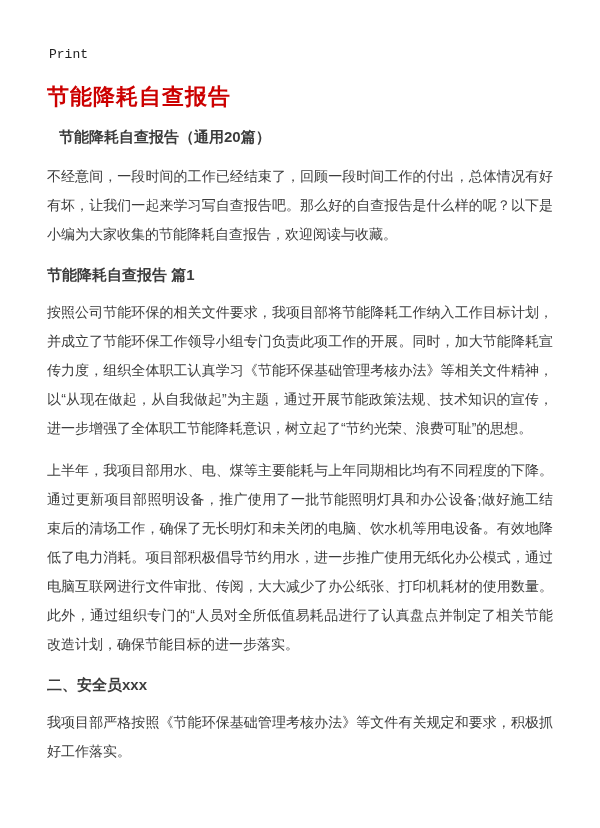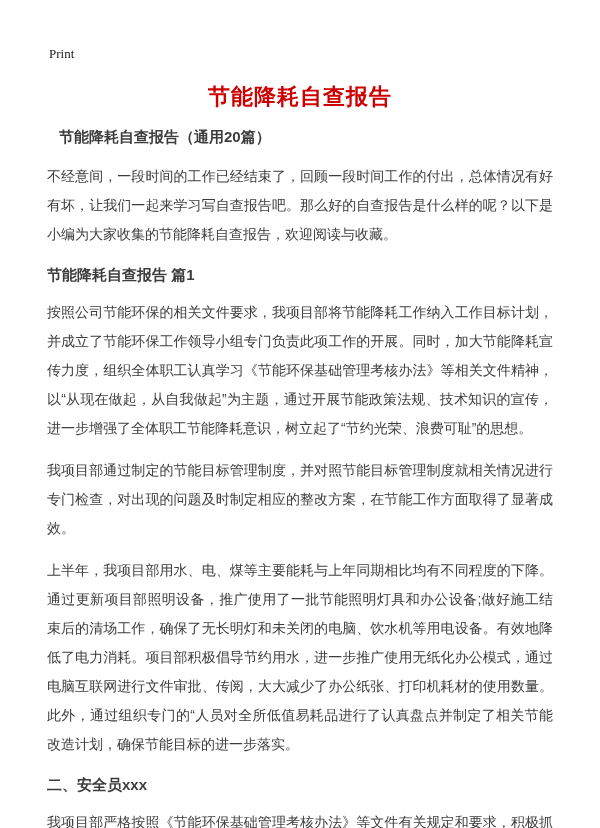--- a/index.html
+++ b/index.html
@@ -15,30 +15,29 @@
     font-family: "Liberation Sans", "DejaVu Sans", sans-serif;
   }
   .page {
     box-sizing: border-box;
     width: 600px;
     height: 828px;
     padding: 44px 47px 0 47px;
     background: #ffffff;
   }
   .print-link {
-    font-family: Liberation Serif, serif;
+    font-family: Liberation Mono, monospace;
     font-size: 13px;
     color: #222222;
     margin: 0 0 14px 2px;
     display: inline-block;
   }
   .doc-title {
     font-size: 22px;
     font-weight: bold;
-    text-align: center;
     margin: 6px 0 16px 0;
     letter-spacing: 1px;
   }
   .doc-subtitle {
     font-size: 15px;
     font-weight: bold;
     margin: 0 0 15px 12px;
   }
   .section-heading {
     font-size: 15px;
@@ -66,21 +65,20 @@
   <h2 class="doc-subtitle">节能降耗自查报告（通用20篇）</h2>
 
   <p class="body-para">不经意间，一段时间的工作已经结束了，回顾一段时间工作的付出，总体情况有好有坏，让我们一起来学习写自查报告吧。那么好的自查报告是什么样的呢？以下是小编为大家收集的节能降耗自查报告，欢迎阅读与收藏。</p>
 
   <h3 class="section-heading">节能降耗自查报告 篇1</h3>
 
 
 
   <p class="body-para">按照公司节能环保的相关文件要求，我项目部将节能降耗工作纳入工作目标计划，并成立了节能环保工作领导小组专门负责此项工作的开展。同时，加大节能降耗宣传力度，组织全体职工认真学习《节能环保基础管理考核办法》等相关文件精神，以“从现在做起，从自我做起”为主题，通过开展节能政策法规、技术知识的宣传，进一步增强了全体职工节能降耗意识，树立起了“节约光荣、浪费可耻”的思想。</p>
 
-  <p class="body-para">我项目部通过制定的节能目标管理制度，并对照节能目标管理制度就相关情况进行专门检查，对出现的问题及时制定相应的整改方案，在节能工作方面取得了显著成效。</p>
 
   <p class="body-para">上半年，我项目部用水、电、煤等主要能耗与上年同期相比均有不同程度的下降。通过更新项目部照明设备，推广使用了一批节能照明灯具和办公设备;做好施工结束后的清场工作，确保了无长明灯和未关闭的电脑、饮水机等用电设备。有效地降低了电力消耗。项目部积极倡导节约用水，进一步推广使用无纸化办公模式，通过电脑互联网进行文件审批、传阅，大大减少了办公纸张、打印机耗材的使用数量。此外，通过组织专门的“人员对全所低值易耗品进行了认真盘点并制定了相关节能改造计划，确保节能目标的进一步落实。</p>
 
   <h3 class="section-heading">二、安全员xxx</h3>
 
   <p class="body-para">我项目部严格按照《节能环保基础管理考核办法》等文件有关规定和要求，积极抓好工作落实。</p>
 
 </div>
 
 </body></html>

